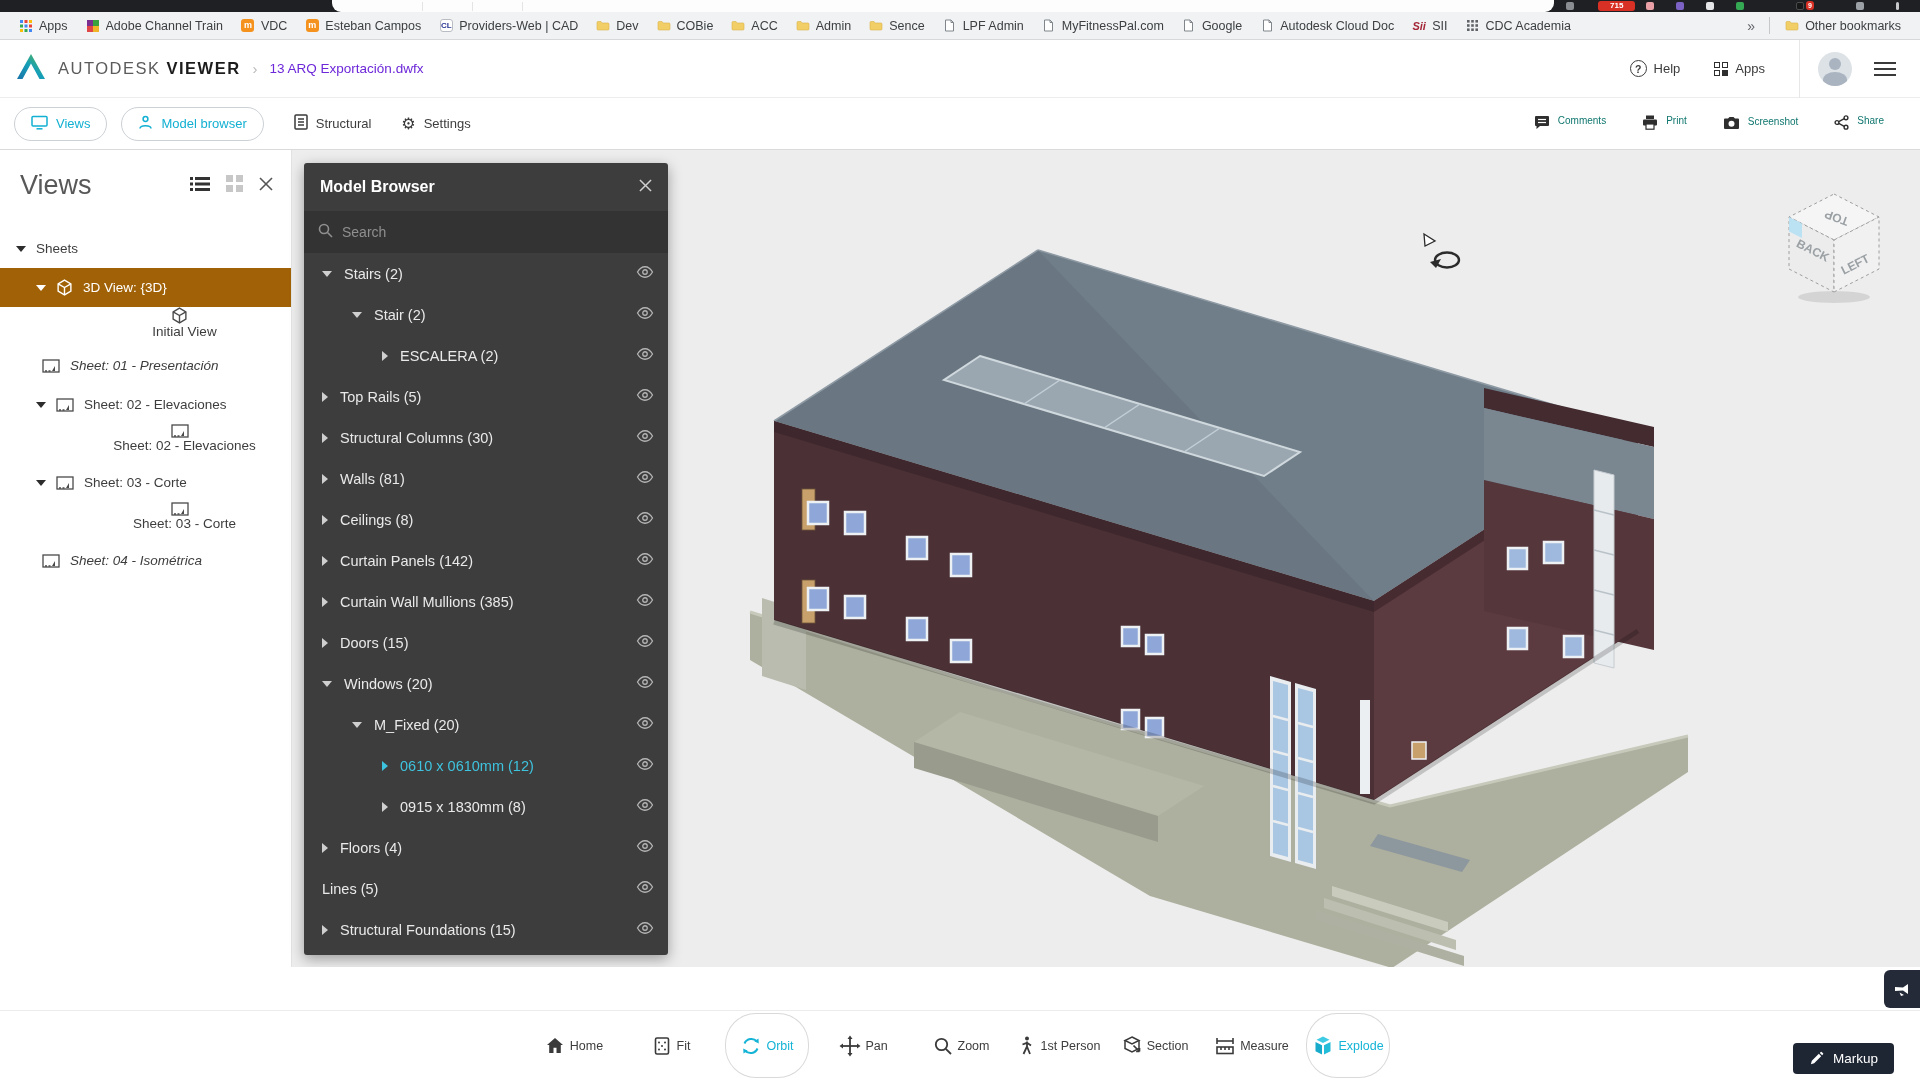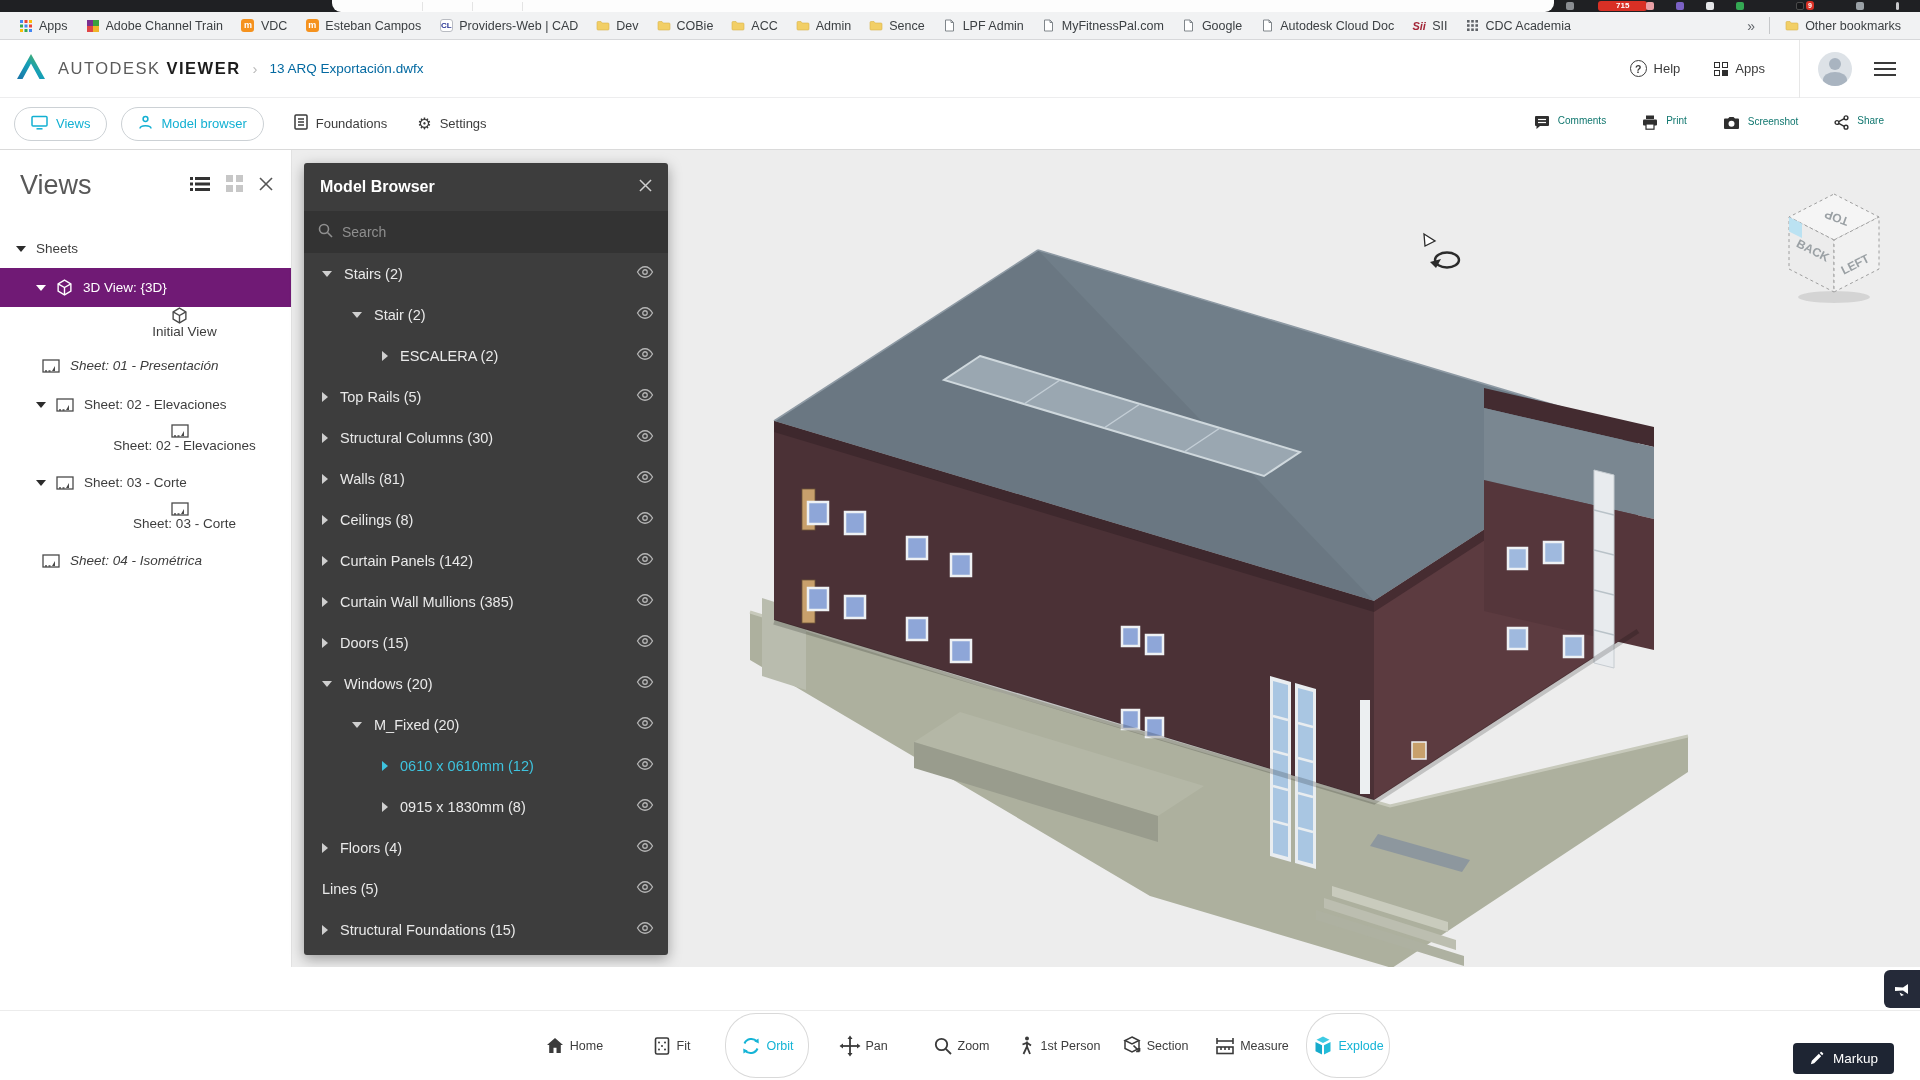--- a/index.html
+++ b/index.html
@@ -6,21 +6,21 @@
   html,body { width:1920px; height:1080px; overflow:hidden; background:#fff;
               font-family:"Liberation Sans", sans-serif; }
 
   
   #chrome-top { position:absolute; left:0; top:0; width:1920px; height:12px; background:#1f2023; z-index:20; }
   #omnibox-sliver { position:absolute; left:332px; top:0; width:1222px; height:12px; background:#fdfdfd;
                     border-radius:0 0 9px 9px; }
   .omni-sep { position:absolute; top:2px; width:1px; height:9px; background:#e4e4e4; }
   .ext-dot { position:absolute; top:2px; width:8px; height:8px; border-radius:2px; }
   #ext-badge { position:absolute; left:1598px; top:1px; background:#d93025; color:#fff; font-size:8px;
-               line-height:10px; padding:0 18px; border-radius:3px; font-weight:bold; }
+               line-height:10px; padding:0 12px; border-radius:3px; font-weight:bold; }
   #ext-badge-2 { position:absolute; left:1806px; top:1px; background:#d93025; color:#fff; font-size:7px;
                line-height:9px; padding:0 2px; border-radius:3px; font-weight:bold; }
 
   
   #bookmarks-bar { position:absolute; left:0; top:12px; width:1920px; height:28px; background:#f1f2f3;
                    border-bottom:1px solid #d7d8da; display:flex; align-items:center; padding:0 10px;
                    z-index:19; white-space:nowrap; }
   .bm { display:flex; align-items:center; gap:6px; padding:2px 9px; border-radius:7px; color:#3c4043;
         font-size:12.5px; flex:0 0 auto; }
   .bm-label { max-width:128px; overflow:hidden; text-overflow:clip; }
@@ -34,21 +34,21 @@
   .bm-chevron { margin-left:auto; color:#5f6368; font-size:14px; padding:0 8px; }
   .bm-divider { width:1px; height:17px; background:#c6c8ca; margin:0 6px; }
 
   
   #app-header { position:absolute; left:0; top:40px; width:1920px; height:58px; background:#fff;
                 border-bottom:1px solid #ededee; display:flex; align-items:center; z-index:18; }
   #adsk-logo { margin-left:16px; }
   #brand { margin-left:12px; font-size:16.5px; letter-spacing:1.5px; color:#5b5b5b; }
   #brand b { color:#1c1c1c; margin-left:6px; letter-spacing:1.5px; }
   #crumb-sep { margin:0 12px; color:#b9b9b9; font-size:15px; }
-  #filename { font-size:13.5px; color:#0369a1; }
+  #filename { font-size:13.5px; color:#6d28d9; }
   #header-right { margin-left:auto; display:flex; align-items:center; height:100%; }
   .hdr-item { display:flex; align-items:center; gap:7px; font-size:13px; color:#3c3c3c; margin-right:34px; }
   .help-circle { width:17px; height:17px; border:1.4px solid #3c3c3c; border-radius:50%; font-size:10.5px;
                  font-weight:bold; display:flex; align-items:center; justify-content:center; }
   .apps-glyph { display:grid; grid-template-columns:6px 6px; grid-gap:2px; }
   .apps-glyph span { width:6px; height:6px; border:1.4px solid #2e2e2e; }
   .apps-glyph span.filled { background:#2e2e2e; }
   #hdr-divider { width:1px; height:58px; background:#e7e7e7; margin-right:18px; }
   #avatar { width:34px; height:34px; border-radius:50%; background:#dde2e7; position:relative; overflow:hidden;
             margin-right:22px; }
@@ -75,21 +75,21 @@
   #viewcube { position:absolute; left:1782px; top:190px; z-index:4; }
 
   
   #views-panel { position:absolute; left:0; top:150px; width:292px; height:817px; background:#fff;
                  border-right:1px solid #e2e2e2; z-index:6; }
   #views-head { display:flex; align-items:center; padding:20px 18px 14px 20px; }
   #views-title { font-size:27px; color:#585858; font-weight:400; flex:1; }
   #views-head .vh-icon { margin-left:16px; }
   #views-tree { margin-top:14px; }
   .vrow { display:flex; align-items:center; height:39px; font-size:13.5px; color:#3d3d3d; }
-  .vrow.selected { background:#701a75; color:#fff; }
+  .vrow.selected { background:#a16207; color:#fff; }
   .tri-down { width:0; height:0; border-left:5px solid transparent; border-right:5px solid transparent;
               border-top:6px solid #2c2c2c; margin-right:10px; flex:0 0 auto; }
   .vrow.selected .tri-down { border-top-color:#fff; }
   .v-icon { margin-right:10px; display:inline-flex; flex:0 0 auto; color:#4a4a4a; }
   .vrow.selected .v-icon { color:#fff; }
   .pl-root { padding-left:16px; } .pl-arrow { padding-left:36px; } .pl-noarrow { padding-left:42px;font-style:italic; }
   .pl-child { padding-left:78px;flex-direction:column; }
 
   
   #model-browser { position:absolute; left:304px; top:163px; width:364px; height:792px; background:#3d3d3d;
@@ -370,21 +370,21 @@
   </div>
   <div class="flat-tab">
     <span>
       <svg width="14" height="16" viewBox="0 0 14 16" fill="none" stroke="#3a3a3a" stroke-width="1.5">
           <rect x="1" y="1" width="12" height="14" rx="1"></rect>
           <line x1="4" y1="5" x2="10" y2="5"></line>
           <line x1="4" y1="8" x2="10" y2="8"></line>
           <line x1="4" y1="11" x2="10" y2="11"></line>
         </svg>
     </span>
-    <span>Foundations</span>
+    <span>Structural</span>
   </div>
   <div class="flat-tab">
     <span class="gear-glyph">⚙</span>
     <span>Settings</span>
   </div>
   <div id="tab-right">
     <div class="tool-tab">
       <span>
         <svg width="16" height="15" viewBox="0 0 16 15">
             <path d="M1 2 q0-1 1-1 h12 q1 0 1 1 v8 q0 1 -1 1 H6 L2.5 14 V11 H2 q-1 0 -1-1 Z" fill="#2f2f2f"></path>

